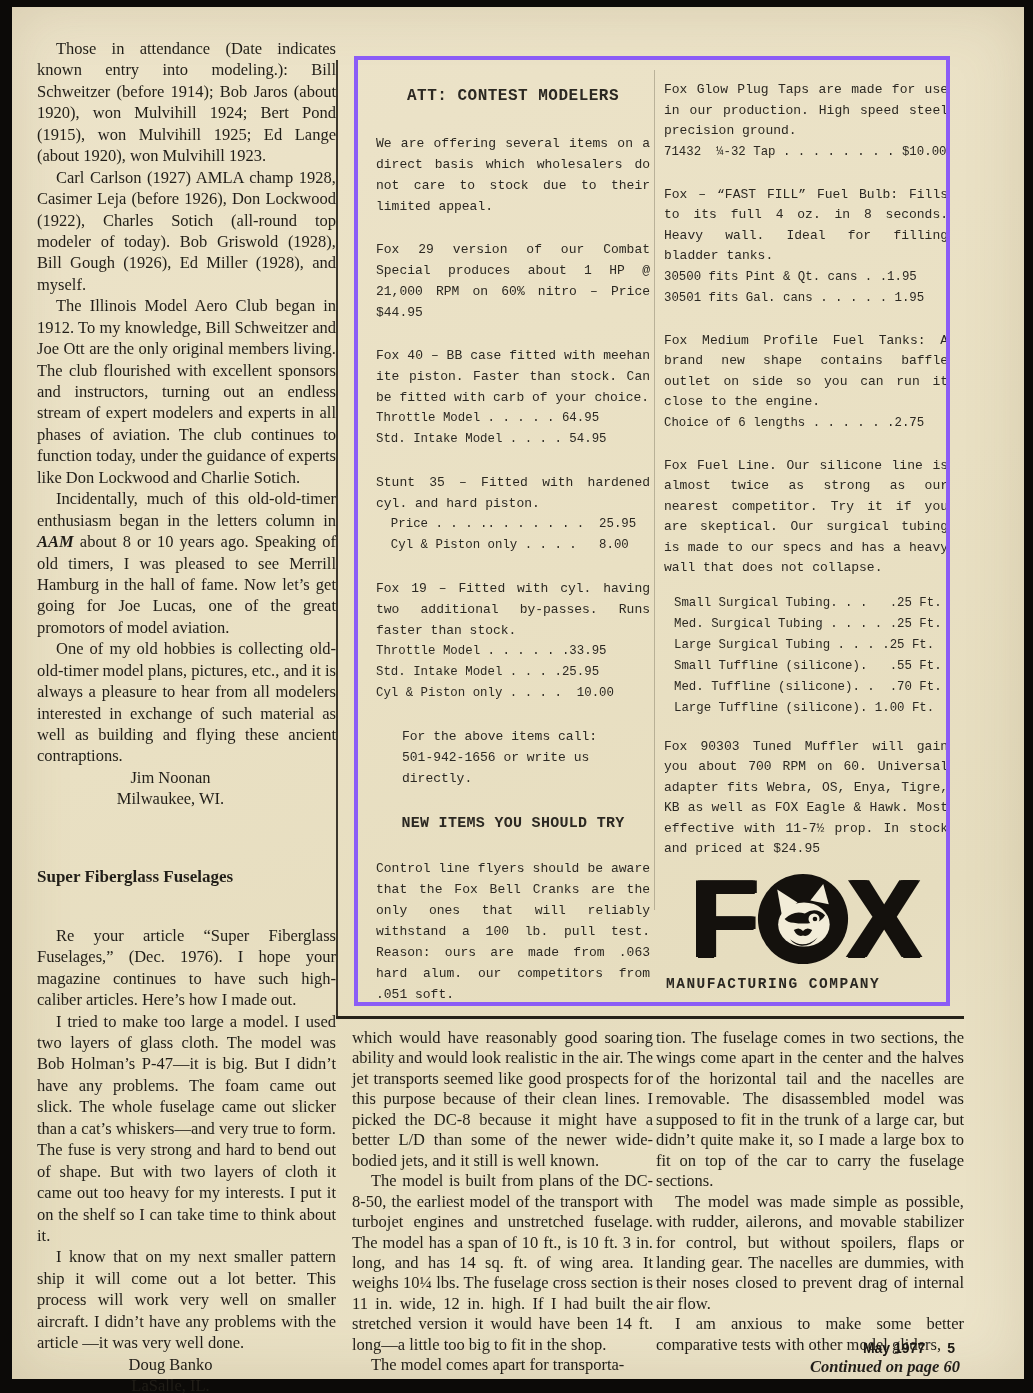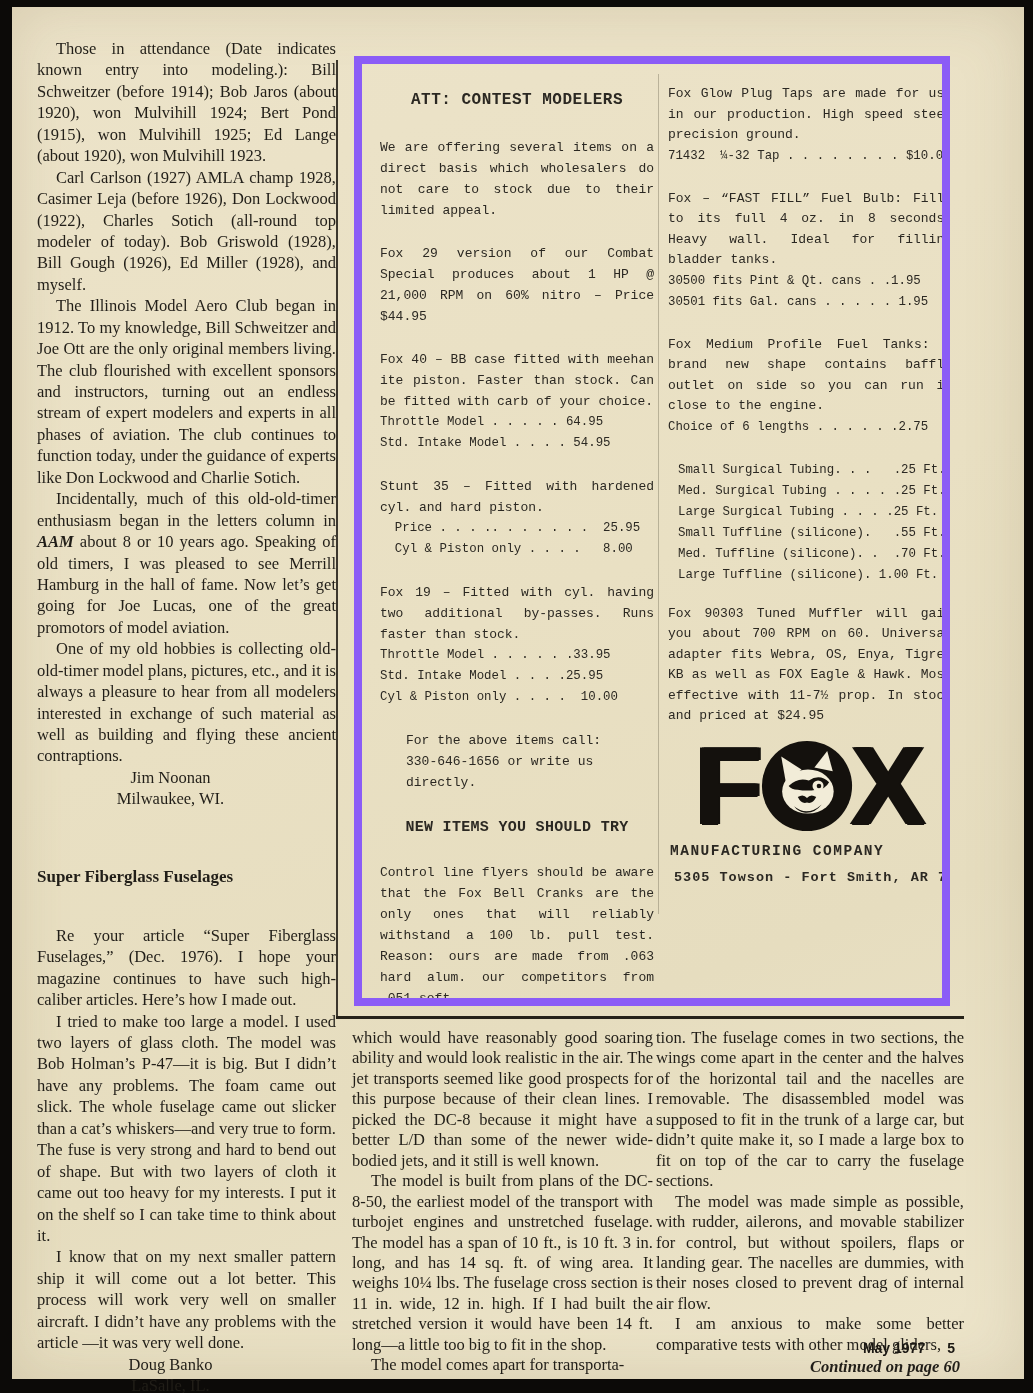--- a/index.html
+++ b/index.html
@@ -13,21 +13,21 @@
   .serifcol{position:absolute;font-size:16.5px;line-height:1.3;text-align:justify;}
   .serifcol p{margin:0;}
   p.ind{text-indent:1.15em;}
   .sig{text-align:center;padding-right:32px;line-height:1.3;}
   h3.sec{font-size:17px;margin:0;text-align:left;font-weight:bold;}
   
   .vrule{position:absolute;left:336px;top:60px;width:2px;height:958px;background:#3c372d;}
   .hrule{position:absolute;left:336px;top:1016px;width:628px;height:3px;background:#262219;}
   
   .adbox{position:absolute;left:354px;top:56px;width:596px;height:950px;
-         border:8px solid #8b5cf6;box-sizing:border-box;overflow:hidden;
+         border:4px solid #8b5cf6;box-sizing:border-box;overflow:hidden;
          font-family:"Liberation Mono", monospace;color:#2b2822;}
   .adrule{position:absolute;left:296px;top:10px;width:1px;height:840px;background:rgba(95,88,70,.35);}
   .adcol{position:absolute;top:0;font-size:13px;line-height:21px;}
   .adcol-l{left:18px;top:26px;width:274px;}
   .adcol-r{left:306px;top:20px;width:284px;line-height:20.5px;}
   .adcol p{margin:0 0 22px 0;text-align:justify;}
   .adcol p.np{margin-bottom:0;}
   .adh{font-weight:bold;font-size:16px;text-align:center;letter-spacing:.5px;margin:0 0 26px 0;}
   .adh2{font-weight:bold;font-size:15px;text-align:center;letter-spacing:.3px;margin:2px 0 24px 0;}
   .price{white-space:pre;text-align:left;font-size:12.4px;line-height:21px;}
@@ -95,35 +95,36 @@
       <div class="price pgap">Std. Intake Model . . . . 54.95</div>
       <p class="np">Stunt 35 – Fitted with hardened cyl. and hard piston.</p>
       <div class="price">  Price . . . .. . . . . . .  25.95</div>
       <div class="price pgap">  Cyl &amp; Piston only . . . .   8.00</div>
       <p class="np">Fox 19 – Fitted with cyl. having two additional by-passes. Runs faster than stock.</p>
       <div class="price">Throttle Model . . . . . .33.95</div>
       <div class="price">Std. Intake Model . . . .25.95</div>
       <div class="price pgap">Cyl &amp; Piston only . . . .  10.00</div>
       <div class="callblk">
         <div>For the above items call:</div>
-        <div>330-646-1656 or write us directly.</div>
+        <div>501-942-1656 or write us directly.</div>
       </div>
       <div class="adh2">NEW ITEMS YOU SHOULD TRY</div>
       <p style="margin-bottom:12px;">Control line flyers should be aware that the Fox Bell Cranks are the only ones that will reliably withstand a 100 lb. pull test. Reason: ours are made from .063 hard alum. our competitors from .051 soft.</p>
 
     </div>
 
     <div class="adcol adcol-r">
       <p class="np">Fox Glow Plug Taps are made for use in our production. High speed steel precision ground.</p>
       <div class="price pgap">71432  ¼-32 Tap . . . . . . . . $10.00</div>
       <p class="np">Fox – “FAST FILL” Fuel Bulb: Fills to its full 4 oz. in 8 seconds. Heavy wall. Ideal for filling bladder tanks.</p>
       <div class="price">30500 fits Pint &amp; Qt. cans . .1.95</div>
       <div class="price pgap">30501 fits Gal. cans . . . . . 1.95</div>
       <p class="np">Fox Medium Profile Fuel Tanks: A brand new shape contains baffle outlet on side so you can run it close to the engine.</p>
       <div class="price pgap">Choice of 6 lengths . . . . . .2.75</div>
+      <p style="margin-bottom:14px;">Fox Fuel Line. Our silicone line is almost twice as strong as our nearest competitor. Try it if you are skeptical. Our surgical tubing is made to our specs and has a heavy wall that does not collapse.</p>
       <div class="tublist">
         <div class="price">Small Surgical Tubing. . .   .25 Ft.</div>
         <div class="price">Med. Surgical Tubing . . . . .25 Ft.</div>
         <div class="price">Large Surgical Tubing . . . .25 Ft.</div>
         <div class="price">Small Tuffline (silicone).   .55 Ft.</div>
         <div class="price">Med. Tuffline (silicone). .  .70 Ft.</div>
         <div class="price">Large Tuffline (silicone). 1.00 Ft.</div>
       </div>
       <p style="margin-bottom:8px;">Fox 90303 Tuned Muffler will gain you about 700 RPM on 60. Universal adapter fits Webra, OS, Enya, Tigre, KB as well as FOX Eagle &amp; Hawk. Most effective with 11-7½ prop. In stock and priced at $24.95</p>
 

